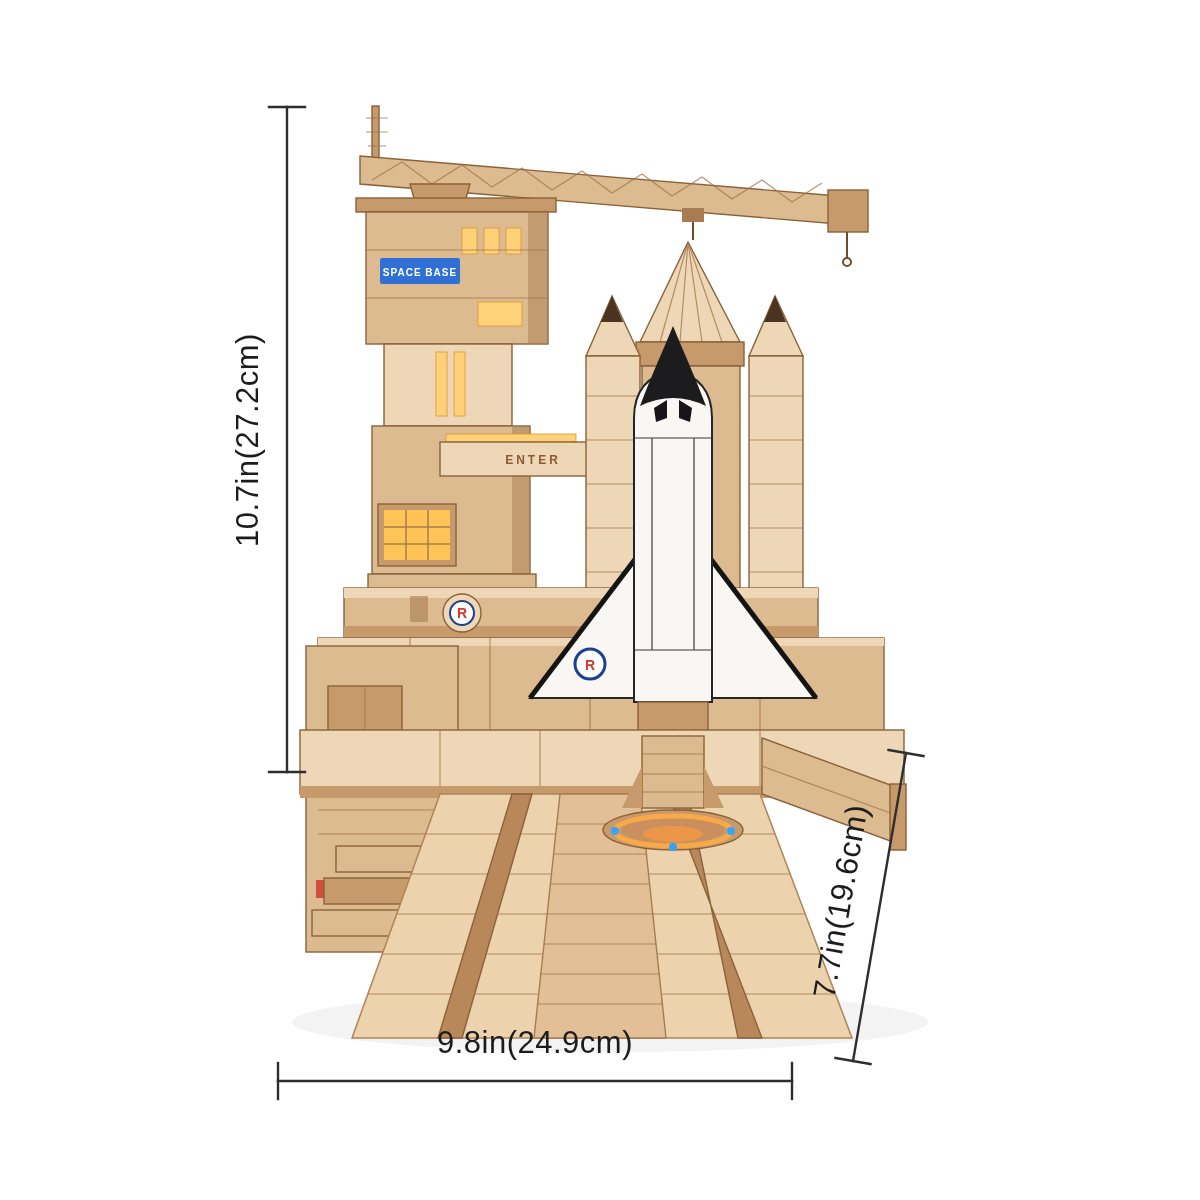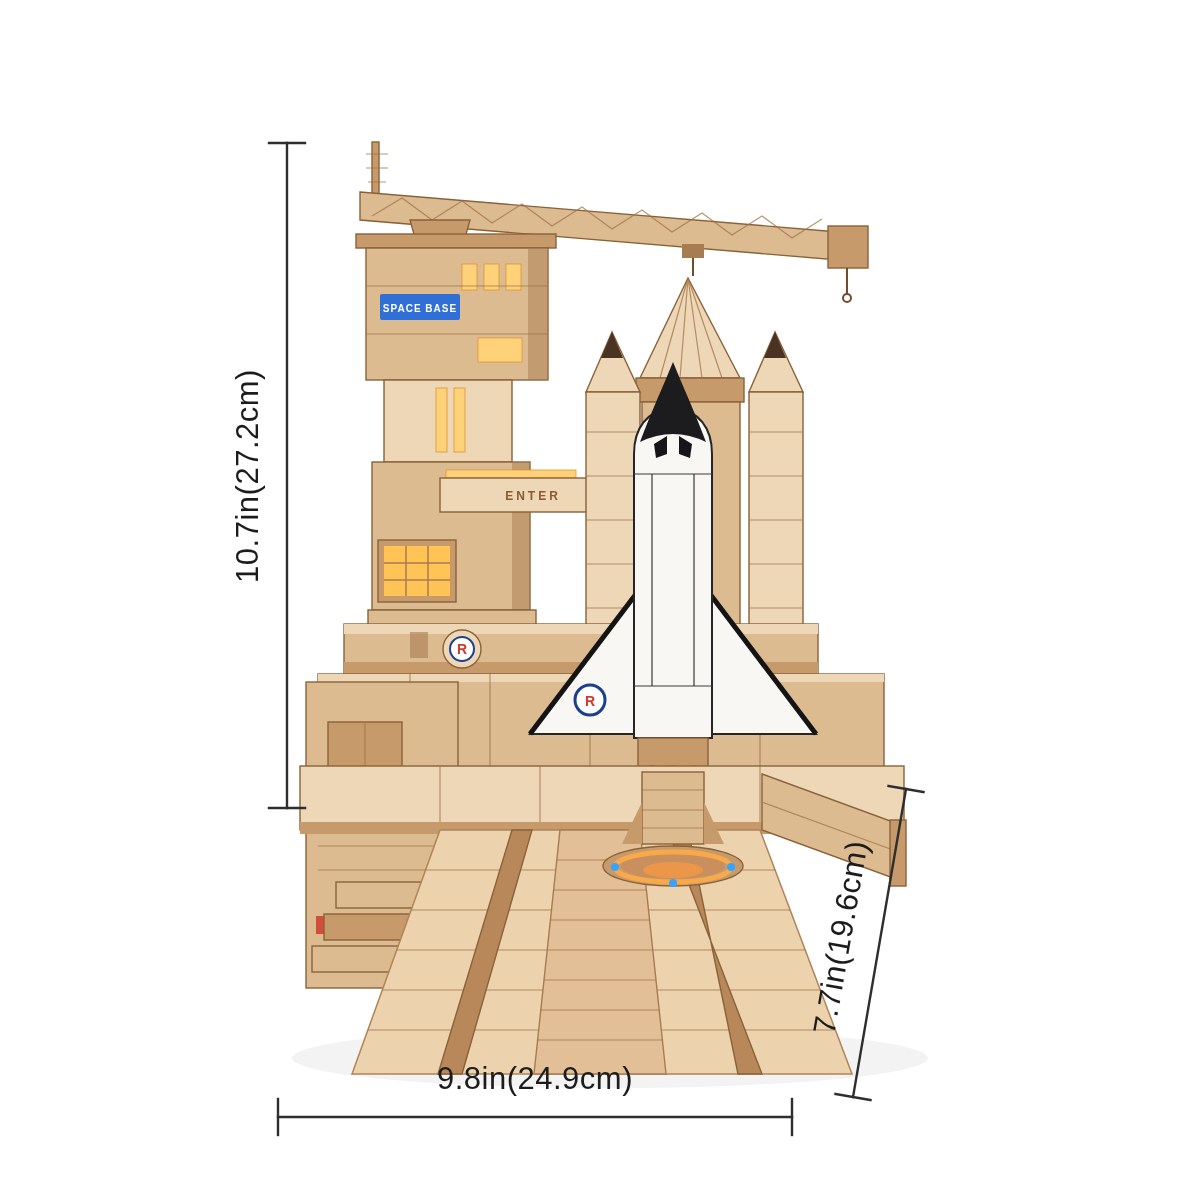--- a/index.html
+++ b/index.html
@@ -1,20 +1,20 @@
 <!DOCTYPE html>
 <html><head>
 <meta charset="utf-8">
 <style>
   html,body{margin:0;padding:0;}
   body{
     width:1200px;height:1200px;background:#ffffff;position:relative;overflow:hidden;
     font-family:"Liberation Sans",sans-serif;
   }
-  .stage{position:absolute;inset:0;margin-top:36px;}
+  .stage{position:absolute;inset:0;}
   #model-svg{position:absolute;left:290px;top:90px;}
   #dims-svg{position:absolute;left:0;top:0;}
 
   
   .wdl{fill:#eed7b6}
   .wdm{fill:#ddbb90}
   .wdd{fill:#c69a6b}
   .wdx{fill:#a87c51}
   .ol{stroke:#8a6239;stroke-width:1.4}
   .thin{stroke:#a07347;stroke-width:1.2;fill:none;opacity:.75}

